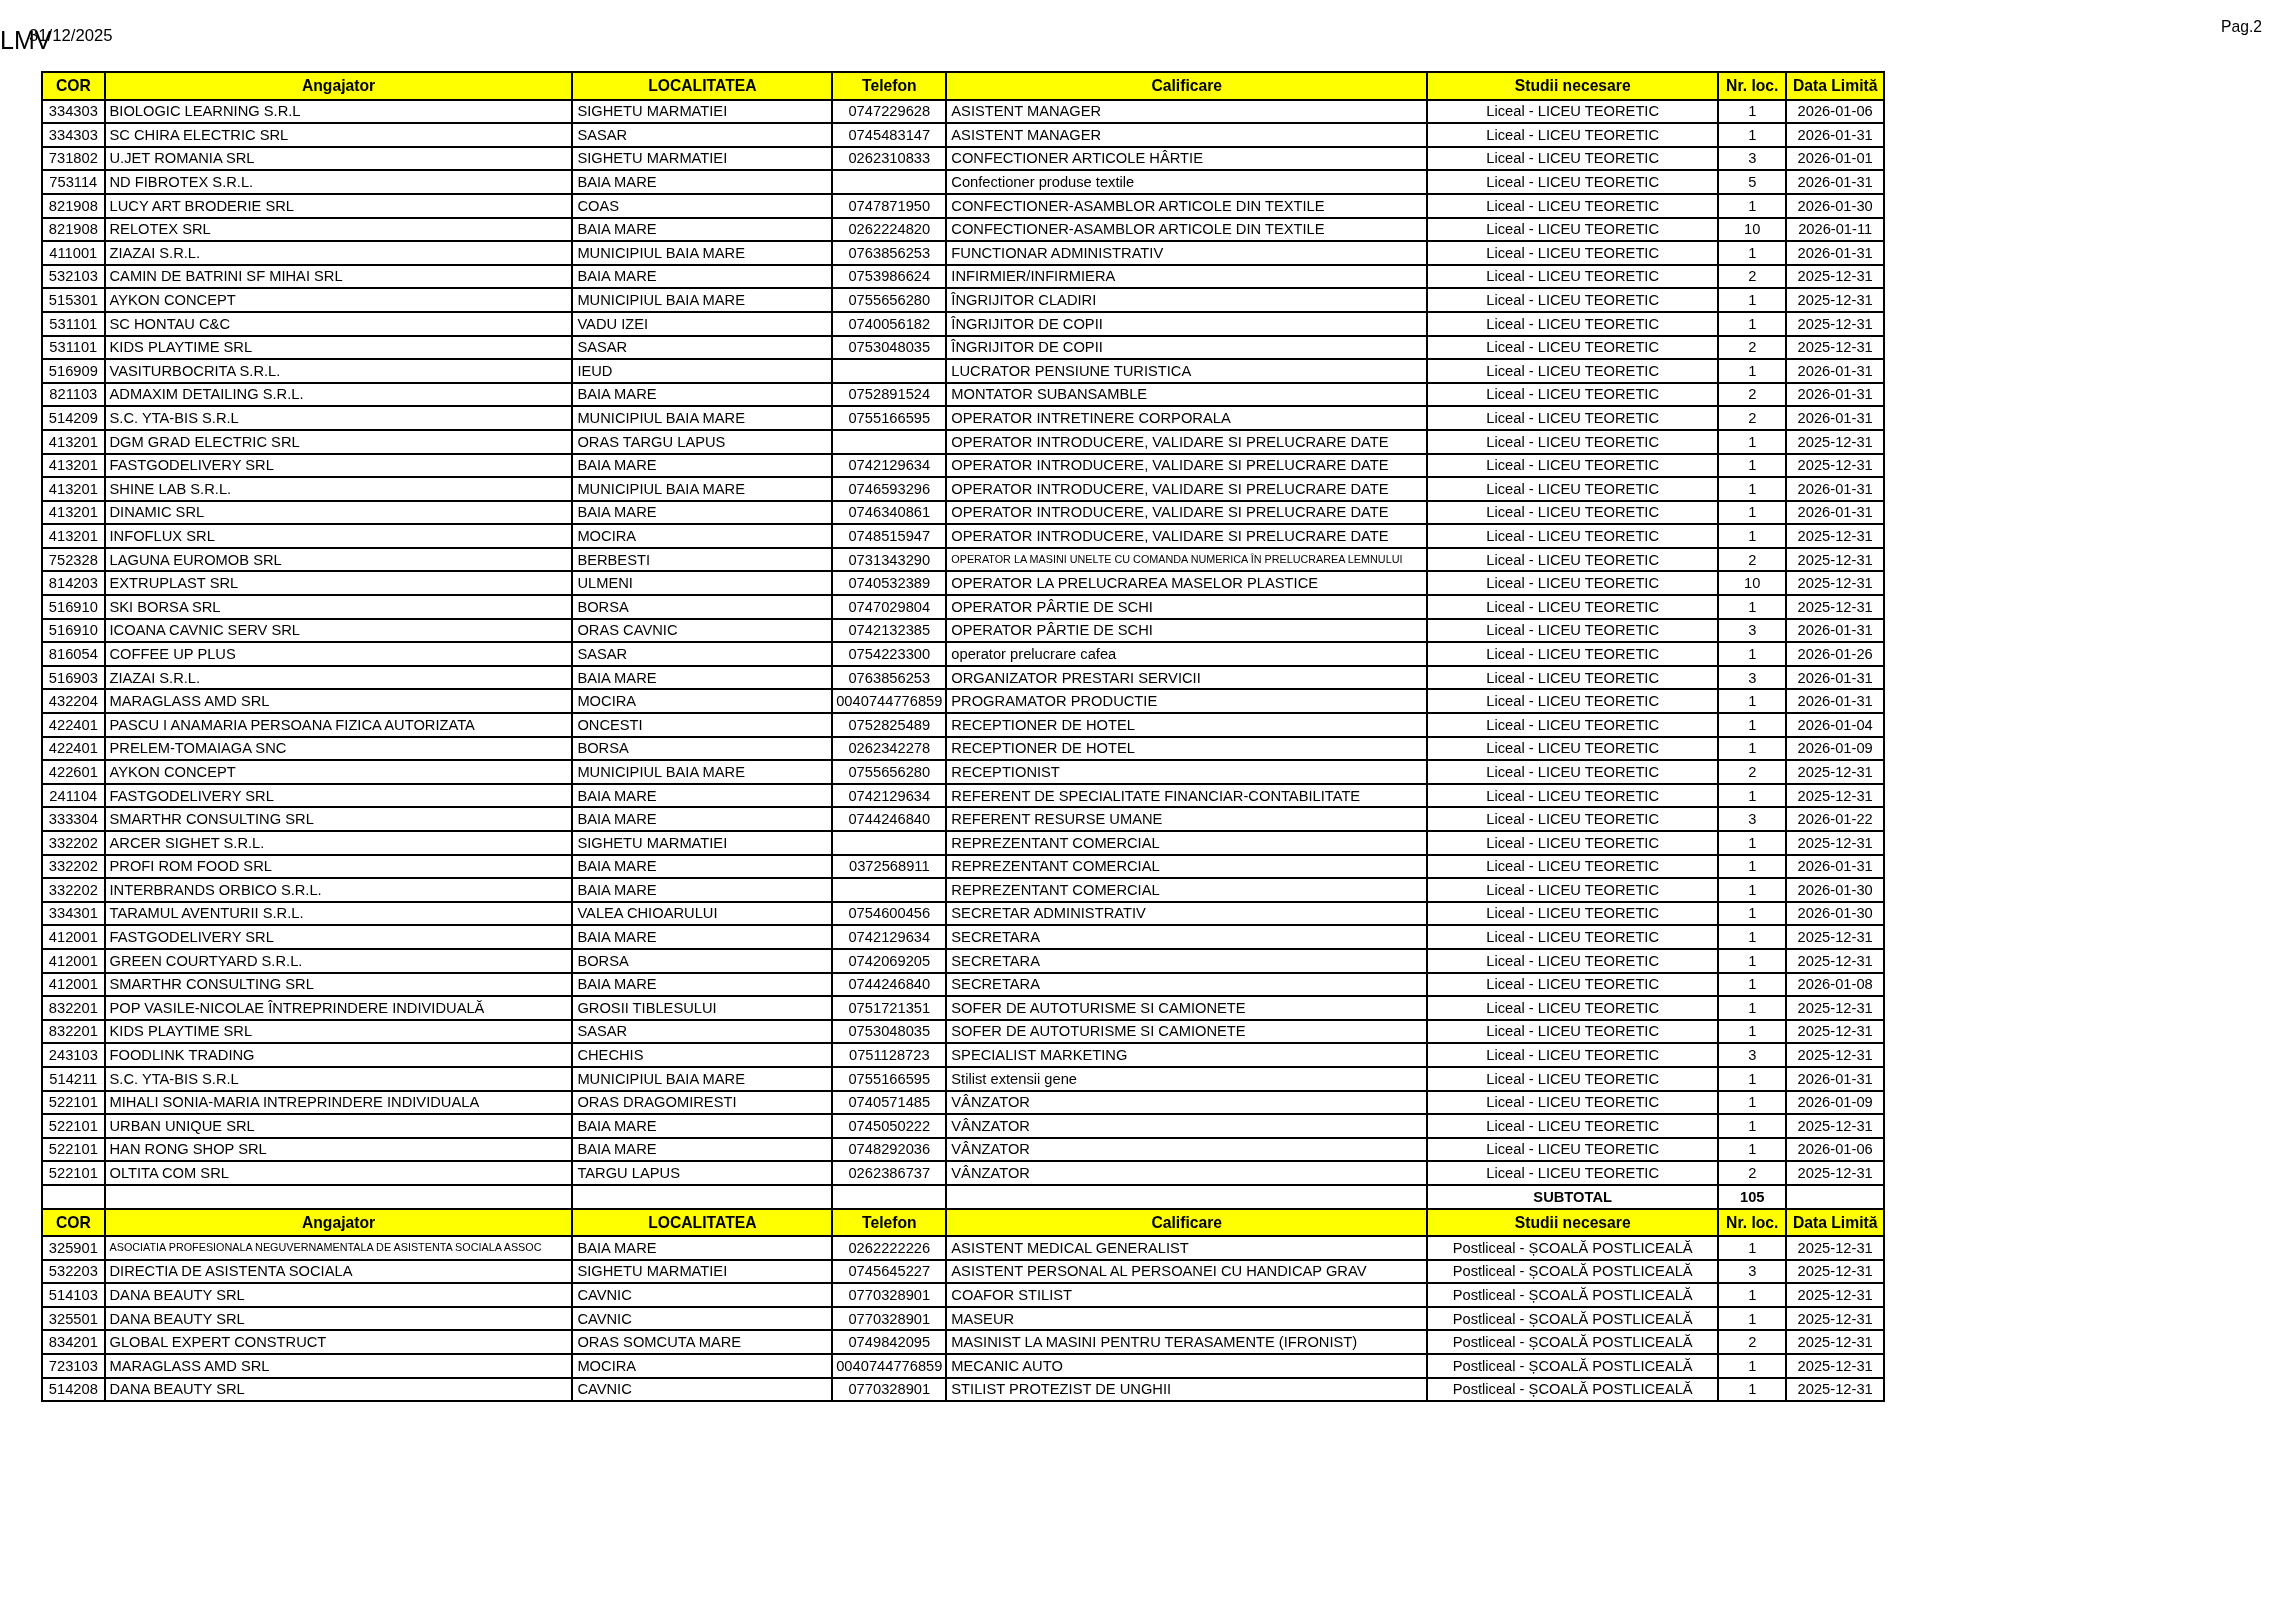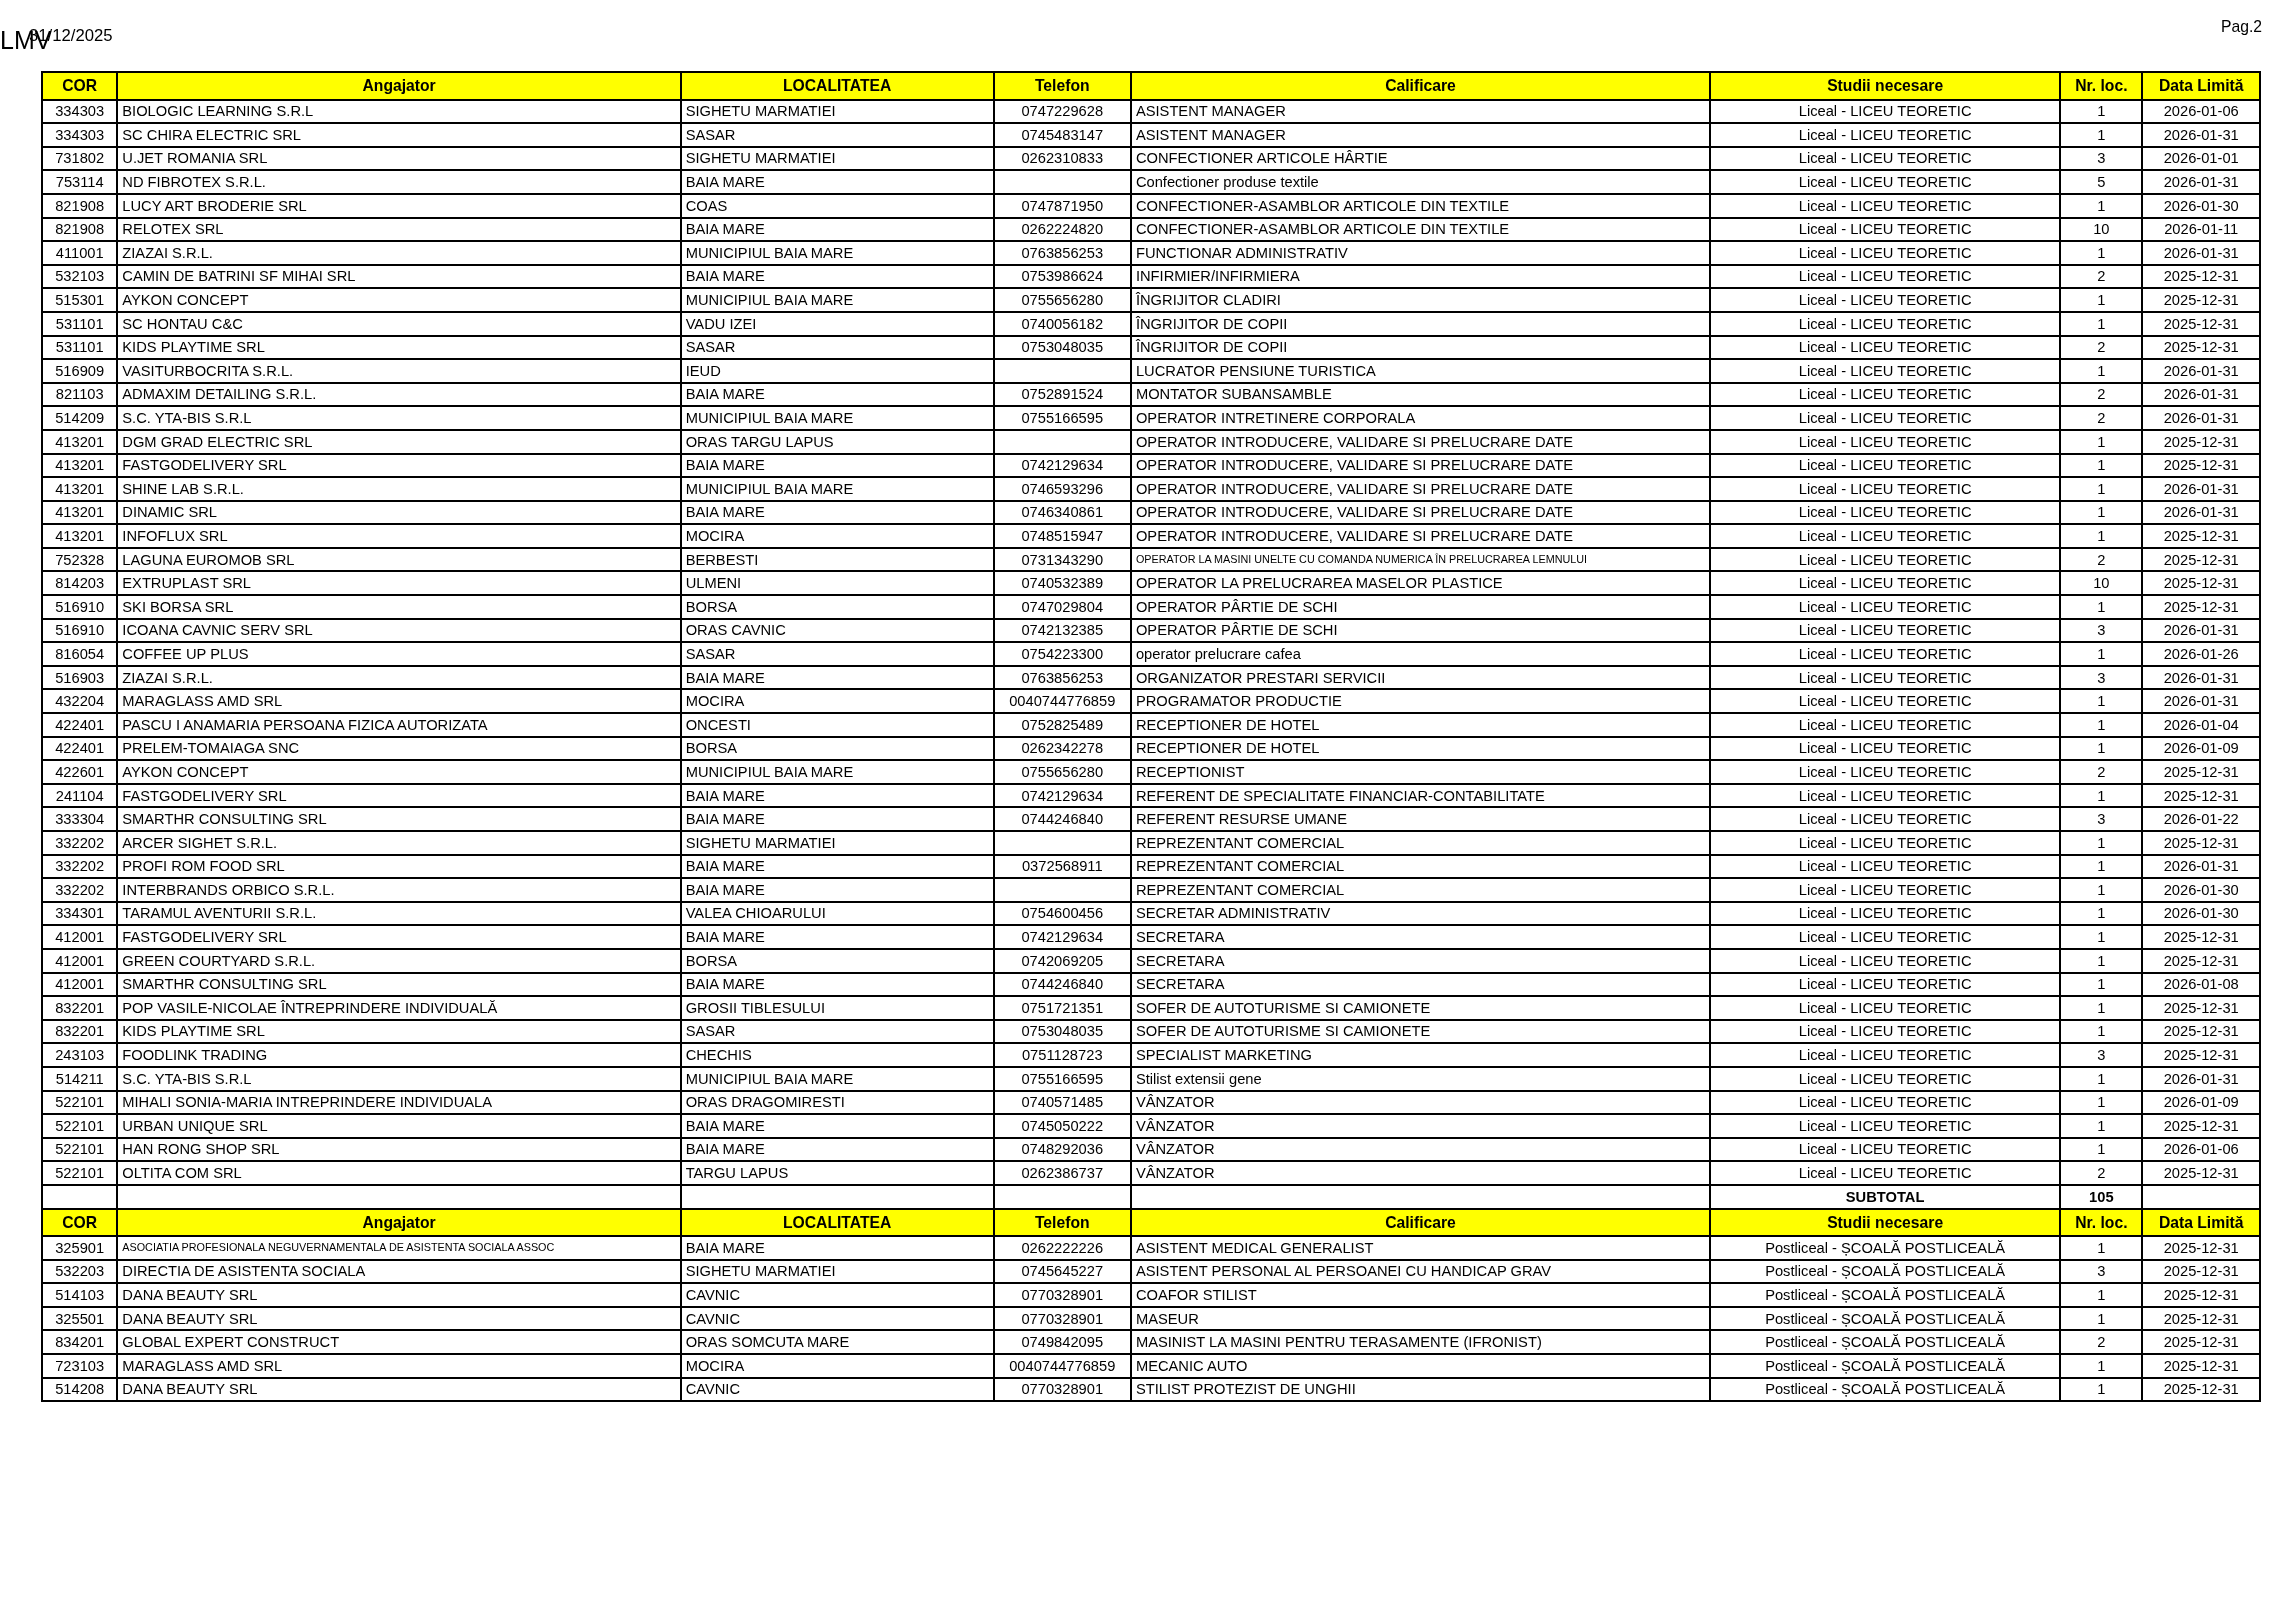--- a/index.html
+++ b/index.html
@@ -4,21 +4,21 @@
 <style>
   html,body{margin:0;padding:0;}
   body{
     width:2293px;height:1621px;position:relative;background:#ffffff;color:#000;
     font-family:"Liberation Sans",sans-serif;overflow:hidden;
   }
   .page-date{position:absolute;left:29px;top:25.5px;font-size:16.7px;}
   .page-title{position:absolute;left:0;right:0;top:25.5px;text-align:left;font-size:25px;}
   .page-num{position:absolute;right:31px;top:17.6px;font-size:15.7px;}
   table.vacancies{
-    position:absolute;left:41px;top:71px;width:2220px;
+    position:absolute;left:41px;top:71px;width:1844px;
     border-collapse:collapse;table-layout:fixed;
   }
   .vacancies th,.vacancies td{
     border:2px solid #000;height:21.6px;padding:0 3.9px;
     font-size:14.7px;line-height:1.1;overflow:hidden;white-space:nowrap;
     vertical-align:middle;
   }
   .vacancies th{
     background:#FFFF00;font-weight:bold;font-size:15.7px;text-align:center;padding:2px 2px;
   }

